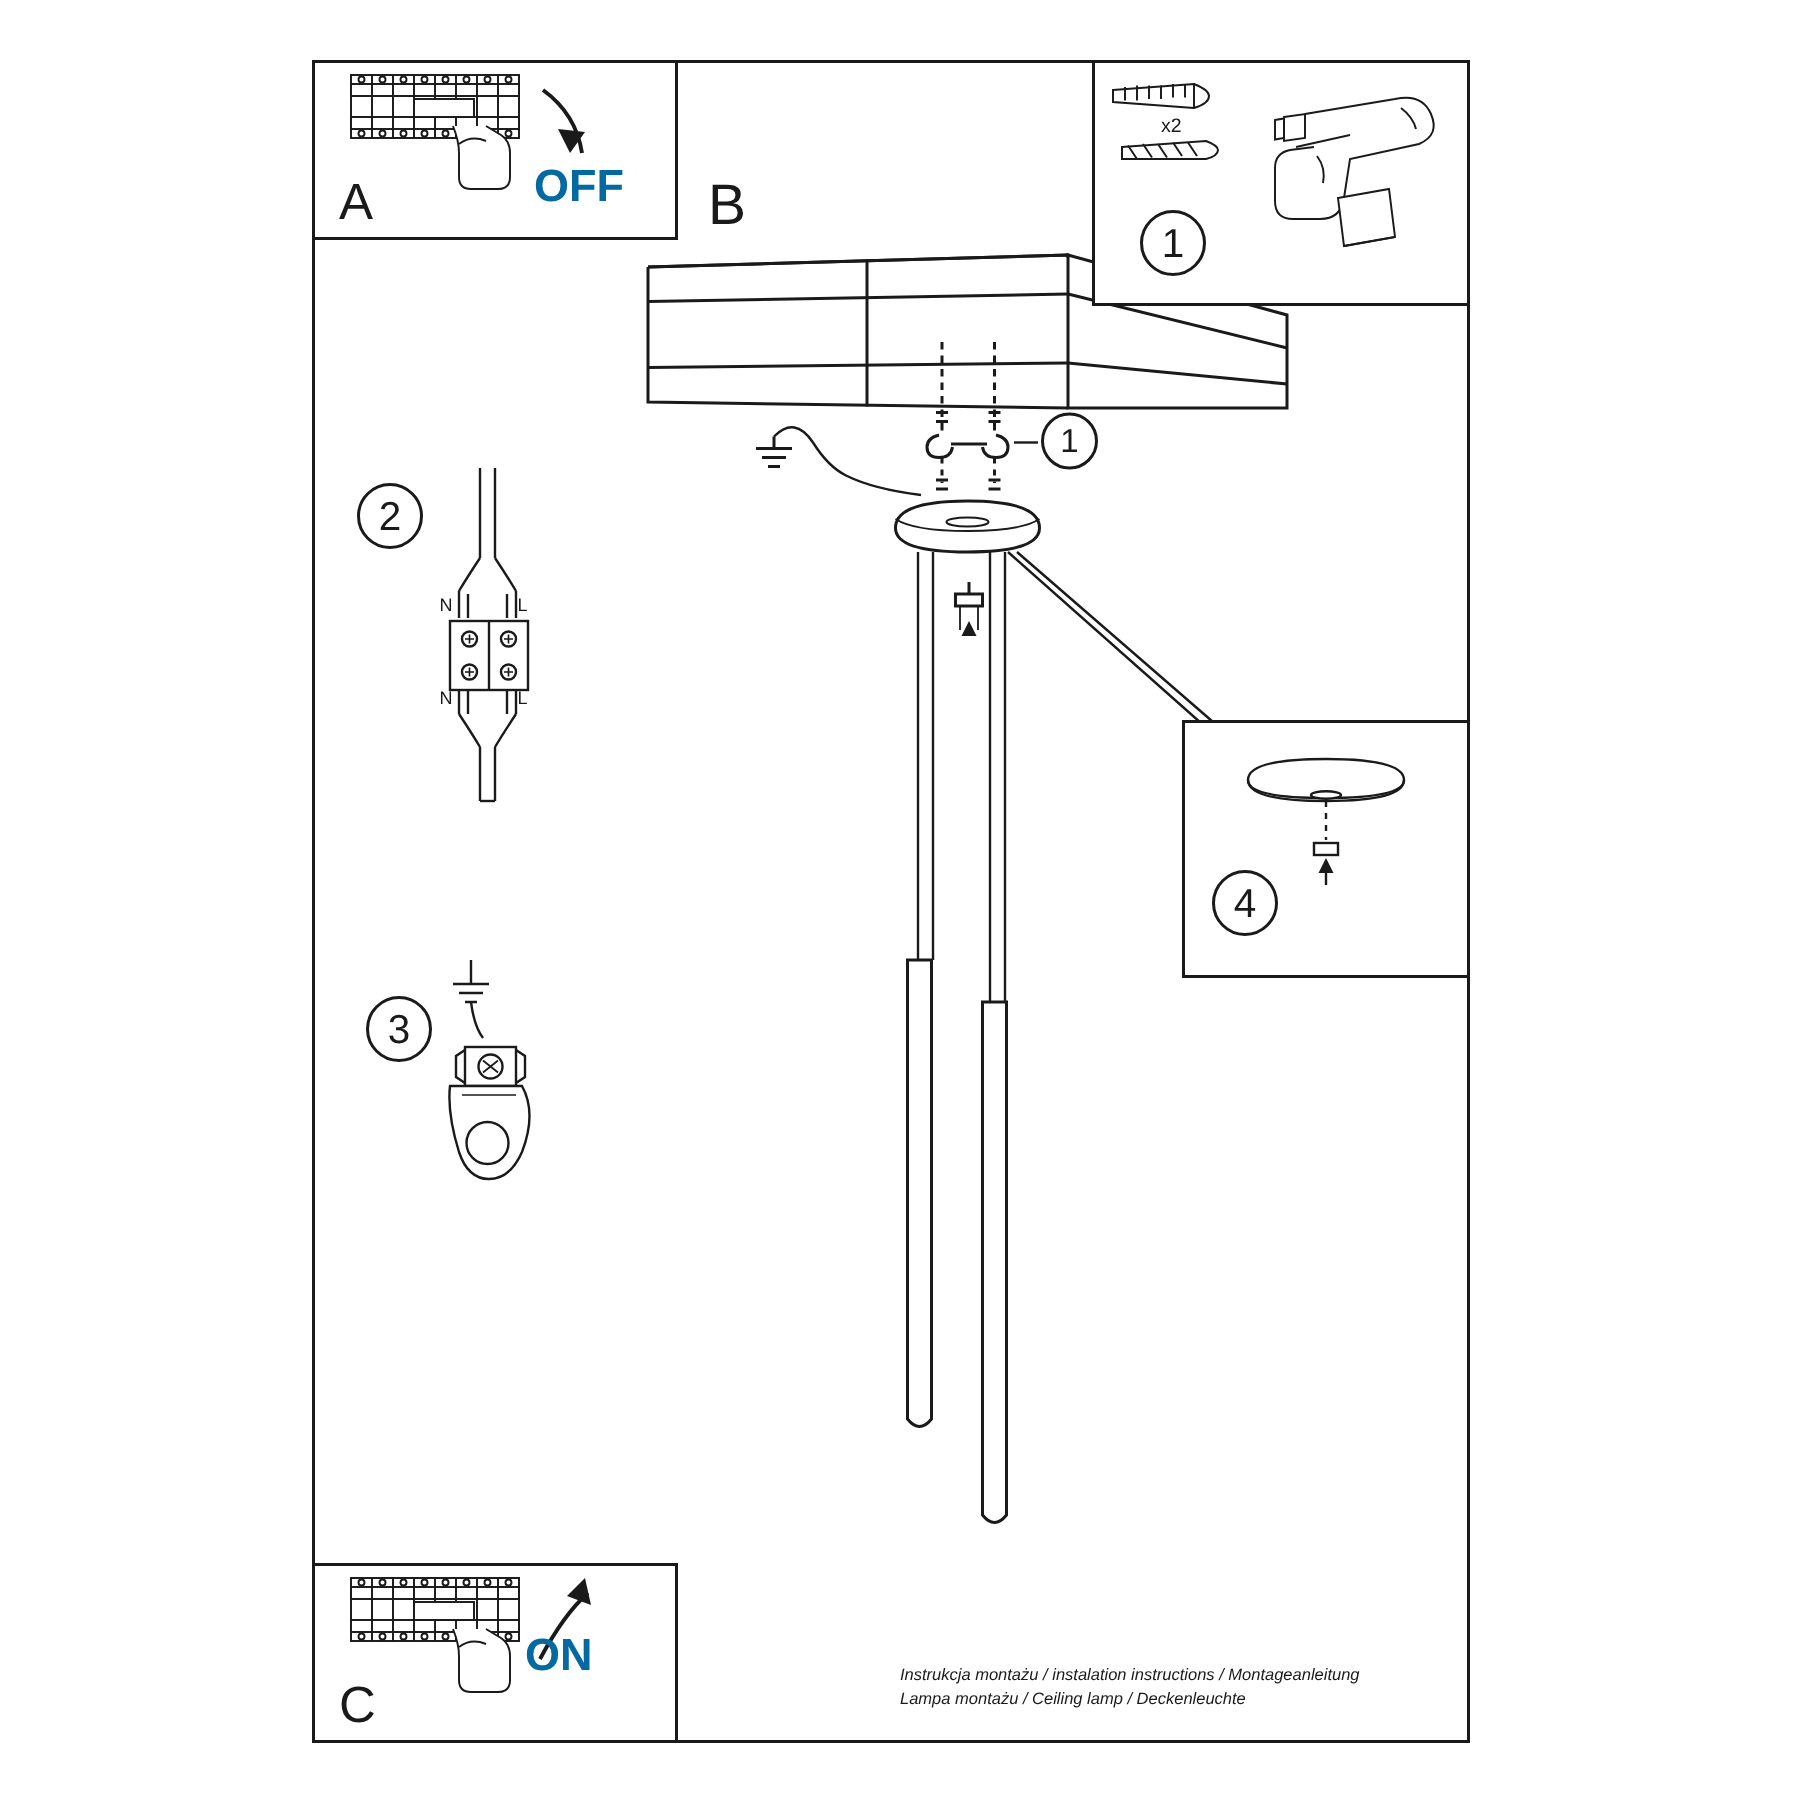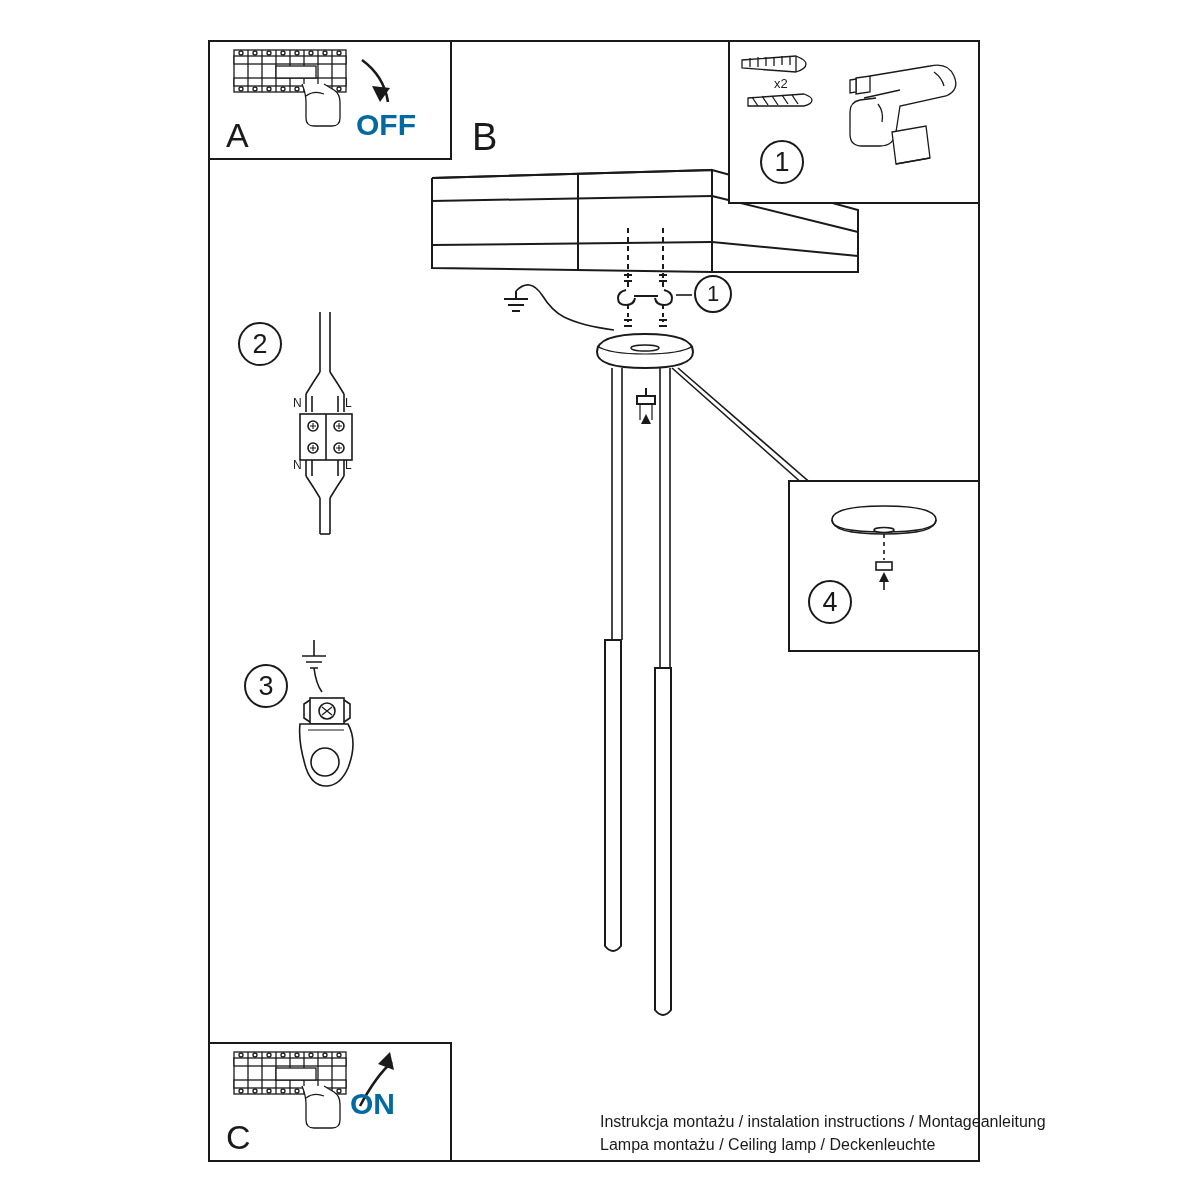--- a/index.html
+++ b/index.html
@@ -100,23 +100,24 @@
   }
   .nl-label {
     position: absolute;
     font-size: 12px;
     color: #1a1a1a;
   }
   .footer {
     position: absolute;
     left: 600px;
     top: 1110px;
-    font-size: 16px;
+    font-size: 11px;
     line-height: 1.45;
     color: #1a1a1a;
+    font-style: italic;
   }
   svg { display: block; }
   .svg-abs { position: absolute; left: 0; top: 0; pointer-events: none; }
 </style>
 </head>
 <body>
 
 <div id="sheet">
 
   <div class="frame"></div>

